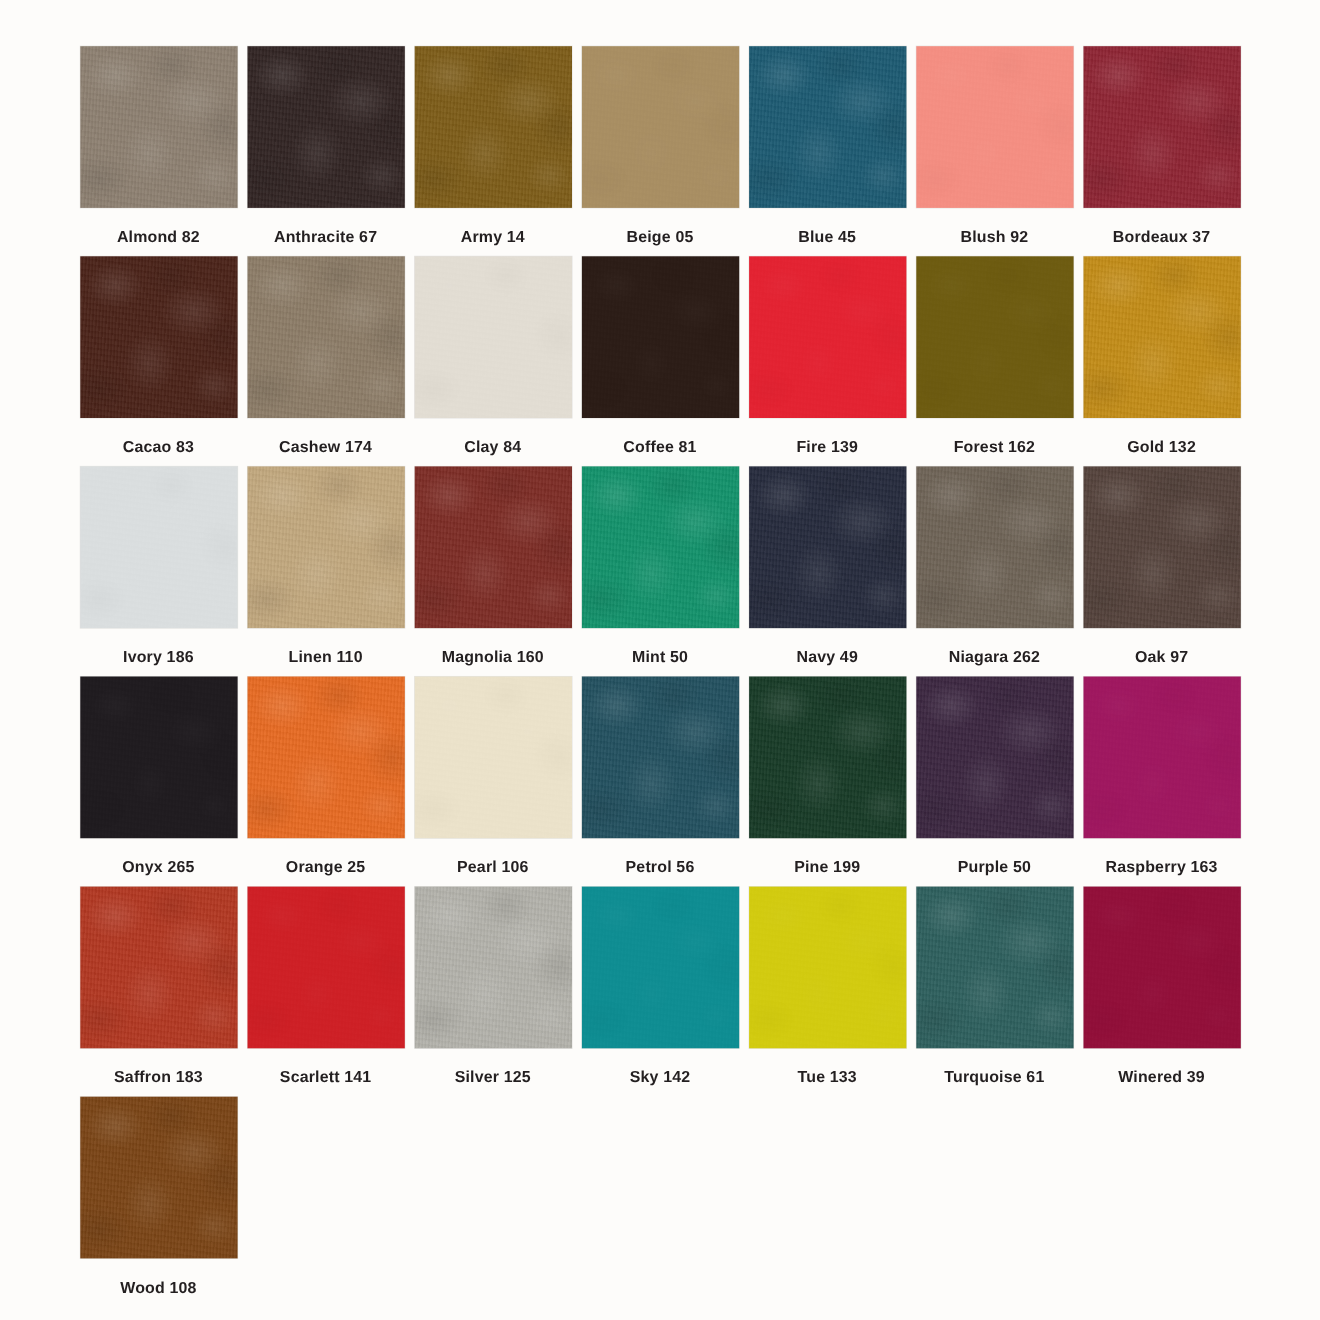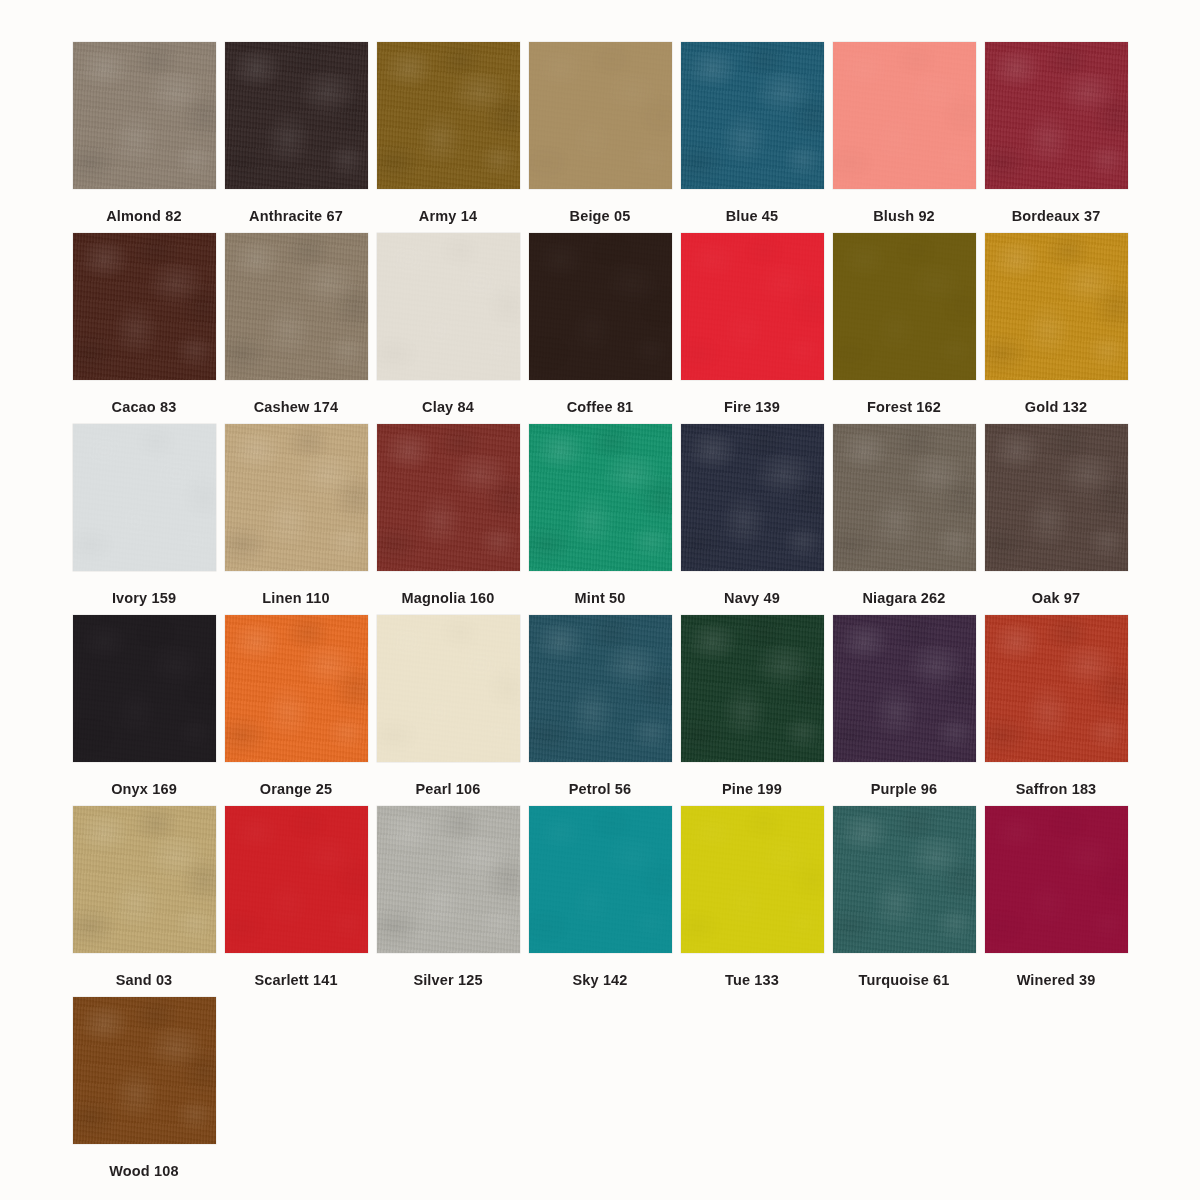--- a/index.html
+++ b/index.html
@@ -132,21 +132,21 @@
     <div class="swatch-cell">
       <div class="swatch-chip flat" style="background-color: rgb(110, 92, 17);"></div>
       <div class="swatch-label">Forest 162</div>
     </div>
     <div class="swatch-cell">
       <div class="swatch-chip" style="background-color: rgb(195, 140, 23);"></div>
       <div class="swatch-label">Gold 132</div>
     </div>
     <div class="swatch-cell">
       <div class="swatch-chip flat" style="background-color: rgb(219, 223, 224);"></div>
-      <div class="swatch-label">Ivory 159</div>
+      <div class="swatch-label">Ivory 186</div>
     </div>
     <div class="swatch-cell">
       <div class="swatch-chip" style="background-color: rgb(194, 168, 126);"></div>
       <div class="swatch-label">Linen 110</div>
     </div>
     <div class="swatch-cell">
       <div class="swatch-chip" style="background-color: rgb(125, 44, 37);"></div>
       <div class="swatch-label">Magnolia 160</div>
     </div>
     <div class="swatch-cell">
@@ -160,49 +160,49 @@
     <div class="swatch-cell">
       <div class="swatch-chip" style="background-color: rgb(110, 99, 86);"></div>
       <div class="swatch-label">Niagara 262</div>
     </div>
     <div class="swatch-cell">
       <div class="swatch-chip" style="background-color: rgb(84, 66, 59);"></div>
       <div class="swatch-label">Oak 97</div>
     </div>
     <div class="swatch-cell">
       <div class="swatch-chip flat" style="background-color: rgb(32, 28, 32);"></div>
-      <div class="swatch-label">Onyx 169</div>
+      <div class="swatch-label">Onyx 265</div>
     </div>
     <div class="swatch-cell">
       <div class="swatch-chip" style="background-color: rgb(231, 106, 34);"></div>
       <div class="swatch-label">Orange 25</div>
     </div>
     <div class="swatch-cell">
       <div class="swatch-chip flat" style="background-color: rgb(236, 227, 203);"></div>
       <div class="swatch-label">Pearl 106</div>
     </div>
     <div class="swatch-cell">
       <div class="swatch-chip" style="background-color: rgb(34, 80, 95);"></div>
       <div class="swatch-label">Petrol 56</div>
     </div>
     <div class="swatch-cell">
       <div class="swatch-chip" style="background-color: rgb(23, 58, 38);"></div>
       <div class="swatch-label">Pine 199</div>
     </div>
     <div class="swatch-cell">
       <div class="swatch-chip" style="background-color: rgb(59, 38, 64);"></div>
-      <div class="swatch-label">Purple 96</div>
+      <div class="swatch-label">Purple 50</div>
+    </div>
+    <div class="swatch-cell">
+      <div class="swatch-chip flat" style="background-color: rgb(160, 24, 96);"></div>
+      <div class="swatch-label">Raspberry 163</div>
     </div>
     <div class="swatch-cell">
       <div class="swatch-chip" style="background-color: rgb(178, 55, 33);"></div>
       <div class="swatch-label">Saffron 183</div>
-    </div>
-    <div class="swatch-cell">
-      <div class="swatch-chip" style="background-color: rgb(191, 167, 113);"></div>
-      <div class="swatch-label">Sand 03</div>
     </div>
     <div class="swatch-cell">
       <div class="swatch-chip flat" style="background-color: rgb(207, 32, 38);"></div>
       <div class="swatch-label">Scarlett 141</div>
     </div>
     <div class="swatch-cell">
       <div class="swatch-chip" style="background-color: rgb(179, 178, 171);"></div>
       <div class="swatch-label">Silver 125</div>
     </div>
     <div class="swatch-cell">

